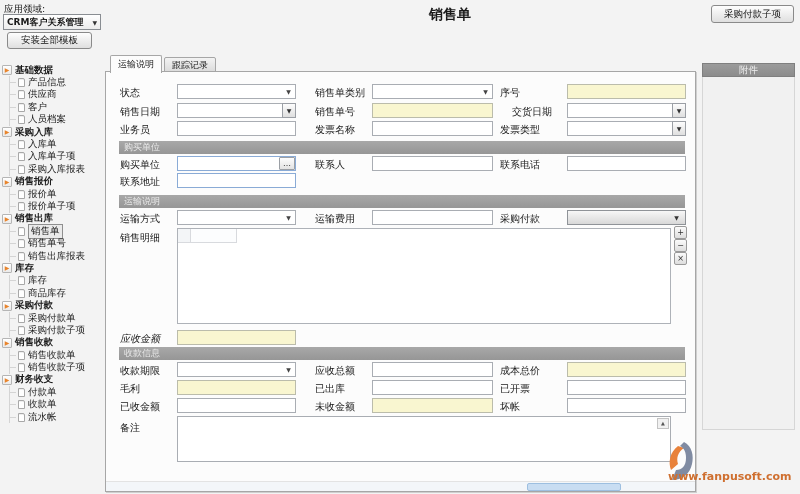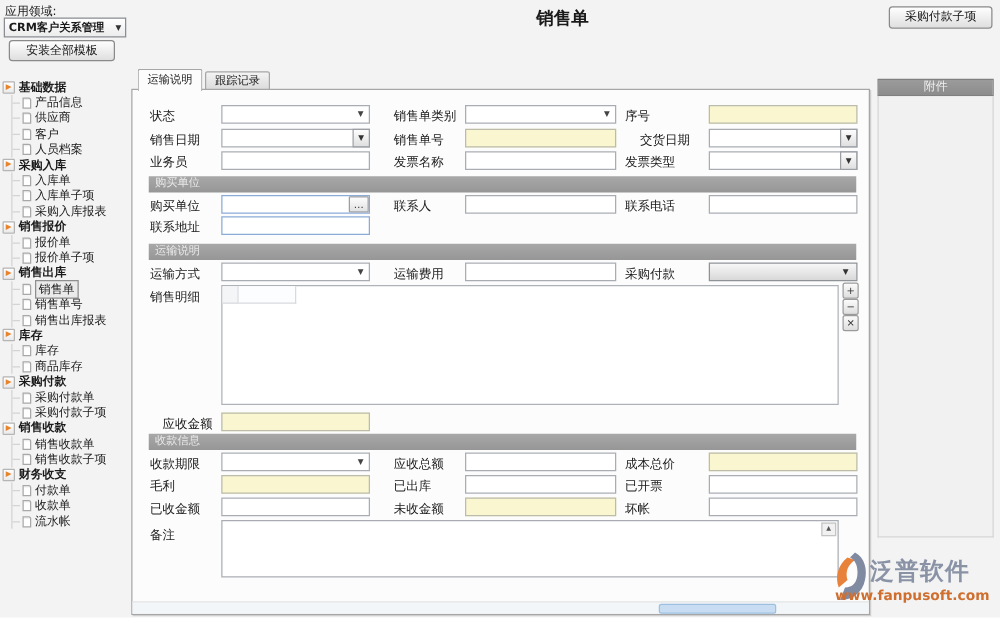--- a/index.html
+++ b/index.html
@@ -330,21 +330,21 @@
         <div class="selarw">▼</div>
       </div>
       <div class="lbl" style="left: 14px; top: 159px;">销售明细</div>
       <div class="grid-box" style="left: 71px; top: 156px; width: 494px; height: 96px;">
         <div class="gcell corner"></div>
         <div class="gcell col"></div>
       </div>
       <div class="gbtn" style="left: 568px; top: 154px;">+</div>
       <div class="gbtn" style="left: 568px; top: 167px;">−</div>
       <div class="gbtn" style="left: 568px; top: 180px;">×</div>
-      <div class="lbl" style="left: 24px; top: 260px;">应收金额</div>
+      <div class="lbl" style="left: 14px; top: 260px; font-style: italic;">应收金额</div>
       <div class="fld yellow" style="left: 71px; top: 258px; width: 119px;">
         <input type="text" style="">
       </div>
       <div class="sec-hdr" style="top: 275px;">收款信息</div>
       <div class="lbl" style="left: 14px; top: 292px;">收款期限</div>
       <div class="fld" style="left: 71px; top: 290px; width: 119px;">
         <input type="text" style="">
         <div class="arw">▼</div>
       </div>
       <div class="lbl" style="left: 209px; top: 292px;">应收总额</div>
@@ -389,16 +389,15 @@
     </div>
 
   <div id="attach-hdr">附件</div>
   <div id="attach-body"></div>
 
   <div id="watermark">
     <svg id="wm-logo" width="26" height="42" viewBox="0 0 26 42">
       <path d="M10 6 C2 12 0 22 3 30 L10 24 C8 18 10 12 16 8 Z" fill="#e8813a"></path>
       <path d="M16 2 C24 6 26 16 24 24 C22 34 14 40 4 40 L8 30 C14 30 18 26 18 18 C18 12 16 8 12 6 Z" fill="#808ba2"></path>
     </svg>
-    <div id="wm-brand">泛普软件</div>
     <div id="wm-url">www.fanpusoft.com</div>
   </div>
 </div>
 
 </body></html>

